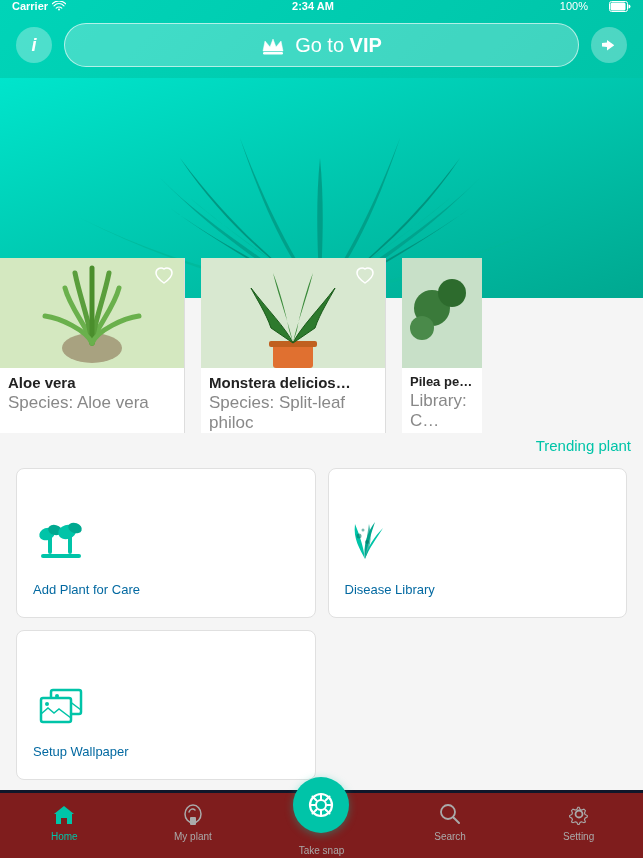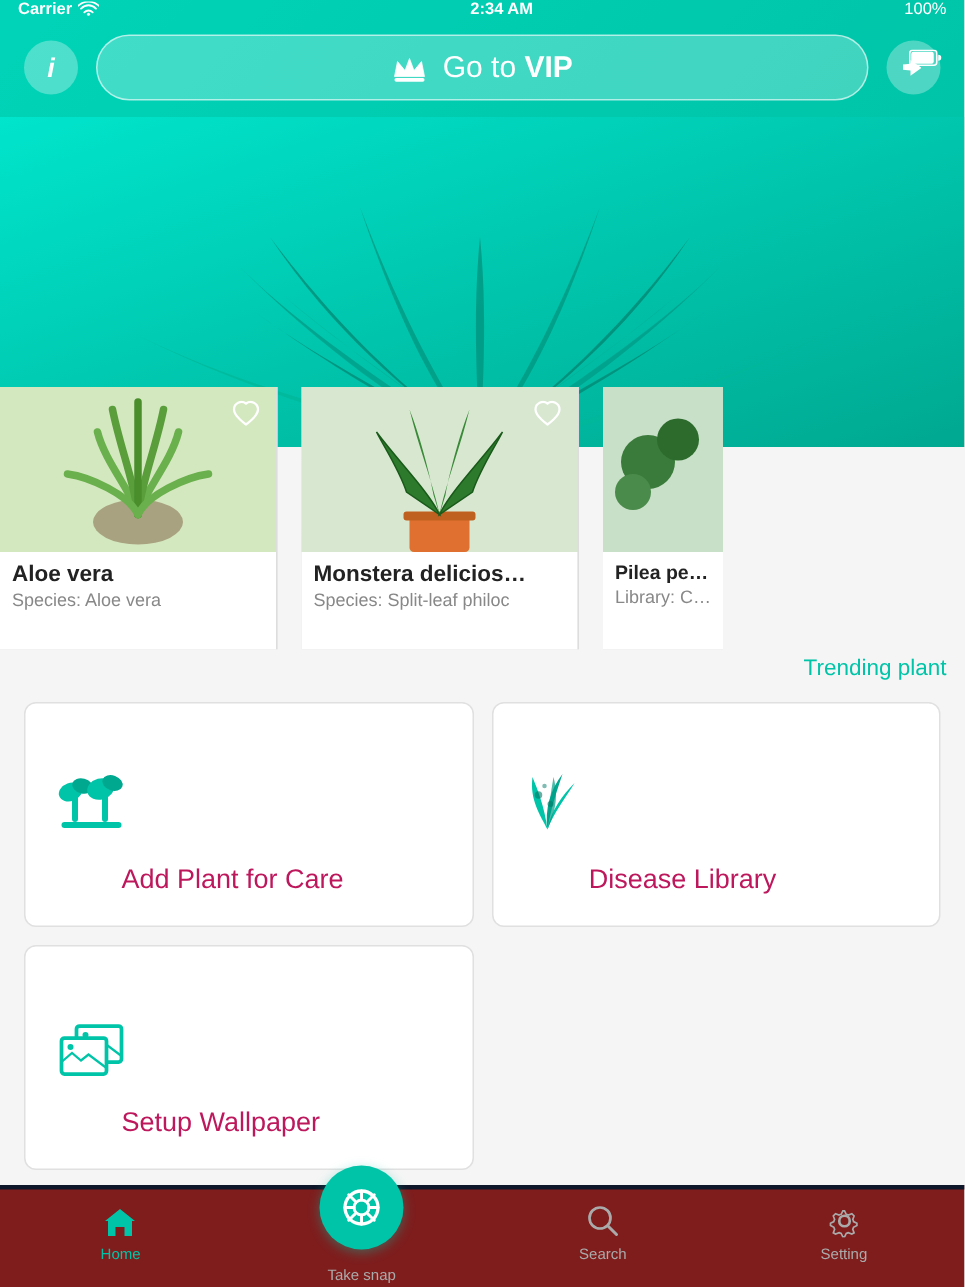--- a/index.html
+++ b/index.html
@@ -36,21 +36,20 @@
       font-size: 11px;
       color: #fff;
       font-weight: 700;
     }
     .status-right {
       display: flex;
       align-items: center;
       gap: 21px;
       font-size: 11px;
       color: #fff;
-      flex-direction: column;
     }
 
     
     .header {
       position: absolute;
       top: 0; left: 0; right: 0;
       height: 78px;
       background: linear-gradient(135deg, #00d4b8 0%, #00c4a8 100%);
       display: flex;
       align-items: center;
@@ -161,21 +160,21 @@
       background: #fff;
       height: 65px;
     }
     .plant-card-name {
       font-size: 15px;
       font-weight: 700;
       color: #222;
       margin-bottom: 2px;
     }
     .plant-card-species {
-      font-size: 12px;
+      font-size: 17px;
       color: #888;
     }
 
     
     .trending-label {
       position: absolute;
       top: 437px;
       right: 12px;
       font-size: 15px;
       color: #00c4a8;
@@ -207,24 +206,23 @@
     }
     .grid-card-icon {
       margin-bottom: 12px;
       width: 56px;
       height: 56px;
       display: flex;
       align-items: center;
       justify-content: center;
     }
     .grid-card-label {
-      font-size: 18px;
-      color: #be185d;
+      font-size: 13px;
+      color: #0369a1;
       font-weight: 400;
-      margin-left: 48px;
     }
 
     
     .tab-bar {
       position: absolute;
       bottom: 0; left: 0; right: 0;
       height: 68px;
       background: #7f1d1d;
       border-top: 3px solid #0f172a;
       display: flex;
@@ -481,20 +479,30 @@
 
   <div class="tab-item">
     <div class="tab-icon">
       <svg width="24" height="22" viewBox="0 0 24 22">
         <path d="M12 3 L2 11 L4 11 L4 21 L9 21 L9 15 L15 15 L15 21 L20 21 L20 11 L22 11 Z" fill="#00c4a8"></path>
       </svg>
     </div>
     <div class="tab-label">Home</div>
   </div>
 
+  <div class="tab-item">
+    <div class="tab-icon">
+      <svg width="24" height="24" viewBox="0 0 24 24">
+        <rect x="9" y="15" width="6" height="8" rx="1" fill="#aaa"></rect>
+        <ellipse cx="12" cy="12" rx="8" ry="9" fill="none" stroke="#aaa" stroke-width="1.5"></ellipse>
+        <path d="M8 10 C9 7 12 6 14 8" stroke="#aaa" stroke-width="1.5" fill="none" stroke-linecap="round"></path>
+      </svg>
+    </div>
+    <div class="tab-label-inactive">My plant</div>
+  </div>
 
   <div class="tab-item" style="align-items:center;justify-content:flex-end;padding-bottom:0;">
     <div class="tab-center" style="position:relative;top:-10px;">
       <svg width="28" height="28" viewBox="0 0 28 28">
         <circle cx="14" cy="14" r="11" fill="none" stroke="white" stroke-width="2.2"></circle>
         <circle cx="14" cy="14" r="5" fill="none" stroke="white" stroke-width="2"></circle>
         <line x1="14" y1="3" x2="14" y2="9" stroke="white" stroke-width="2" stroke-linecap="round"></line>
         <line x1="14" y1="19" x2="14" y2="25" stroke="white" stroke-width="2" stroke-linecap="round"></line>
         <line x1="3" y1="14" x2="9" y2="14" stroke="white" stroke-width="2" stroke-linecap="round"></line>
         <line x1="19" y1="14" x2="25" y2="14" stroke="white" stroke-width="2" stroke-linecap="round"></line>

